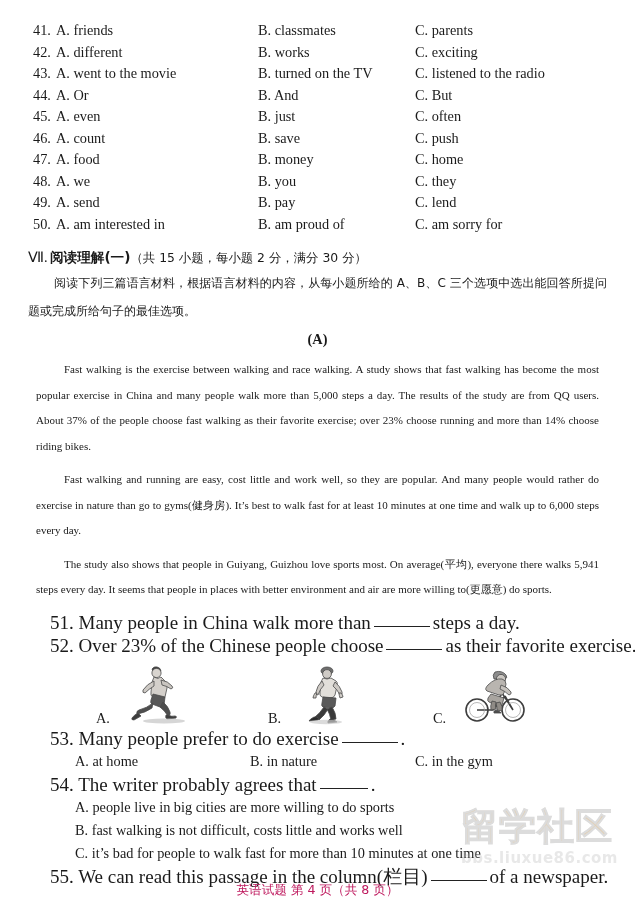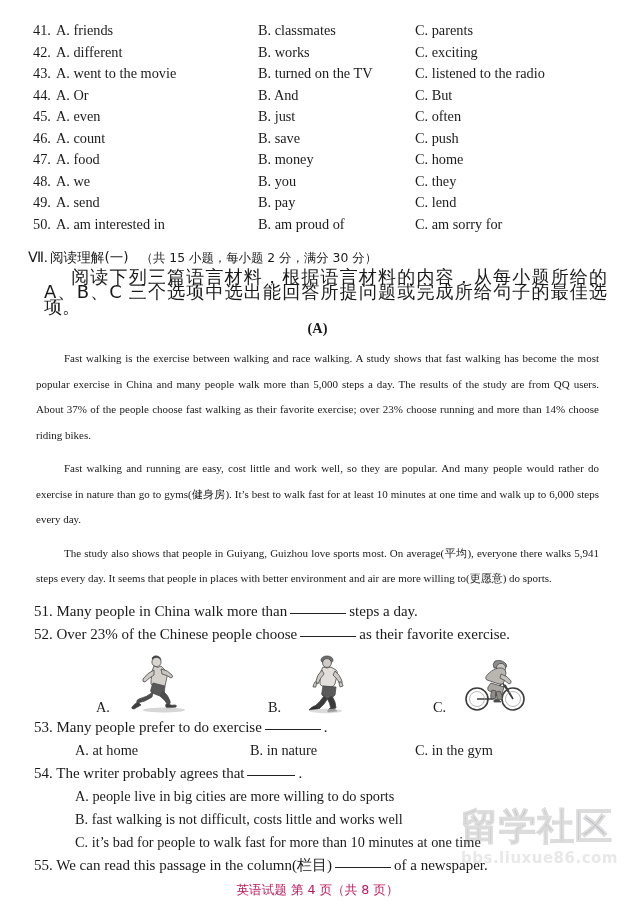--- a/index.html
+++ b/index.html
@@ -51,36 +51,34 @@
     line-height: 21px;
     white-space: nowrap;
   }
   .sec-numeral {
     display: inline-block;
     min-width: 22px;
     font-family: "Liberation Serif", serif;
   }
   .sec-title {
     font-family: "DejaVu Sans", sans-serif;
-    font-weight: normal;
+    font-weight: bold;
     font-size: 13.6px;
   }
   .sec-meta {
     font-family: "DejaVu Sans", sans-serif;
     font-size: 12.4px;
-    padding-left: 12px;
   }
   .sec-instructions {
     font-family: "DejaVu Sans", sans-serif;
-    font-size: 18px;
-    line-height: 15px;
+    font-size: 12px;
+    line-height: 28px;
     text-align: justify;
     text-justify: inter-ideograph;
     margin-top: 1px;
-    margin-left: 16px;
   }
   .sec-instructions .indent2 { display: inline-block; width: 26px; }
 
   
   .passage-label {
     text-align: center;
     font-weight: bold;
     font-size: 14.3px;
     margin-top: 4px;
     line-height: 20px;
@@ -89,23 +87,23 @@
     font-size: 11px;
     line-height: 25.5px;
     text-align: justify;
     text-align-last: left;
     text-indent: 28px;
     margin: 8px;
   }
 
   
   .question {
-    font-size: 15px;
+    font-size: 19px;
     line-height: 23px;
-    margin-left: 6px;
+    margin-left: 22px;
     white-space: nowrap;
   }
   .blank-line {
     display: inline-block;
     width: 56px;
     border-bottom: 1px solid #222;
     margin: 0 3px;
     vertical-align: 2px;
     height: 12px;
   }
@@ -173,21 +171,21 @@
     height: 74px;
     opacity: 0.30;
     pointer-events: none;
   }
   .wm-cn {
     font-family: "DejaVu Sans", sans-serif;
     font-weight: bold;
     font-size: 37px;
     line-height: 44px;
     letter-spacing: 1px;
-    color: #0f172a;
+    color: #a16207;
     -webkit-text-stroke: 1px #8d8d8d;
   }
   .wm-url {
     font-family: "DejaVu Sans", sans-serif;
     font-weight: bold;
     font-size: 15px;
     line-height: 18px;
     color: #b4b4b4;
     letter-spacing: 0.5px;
   }

